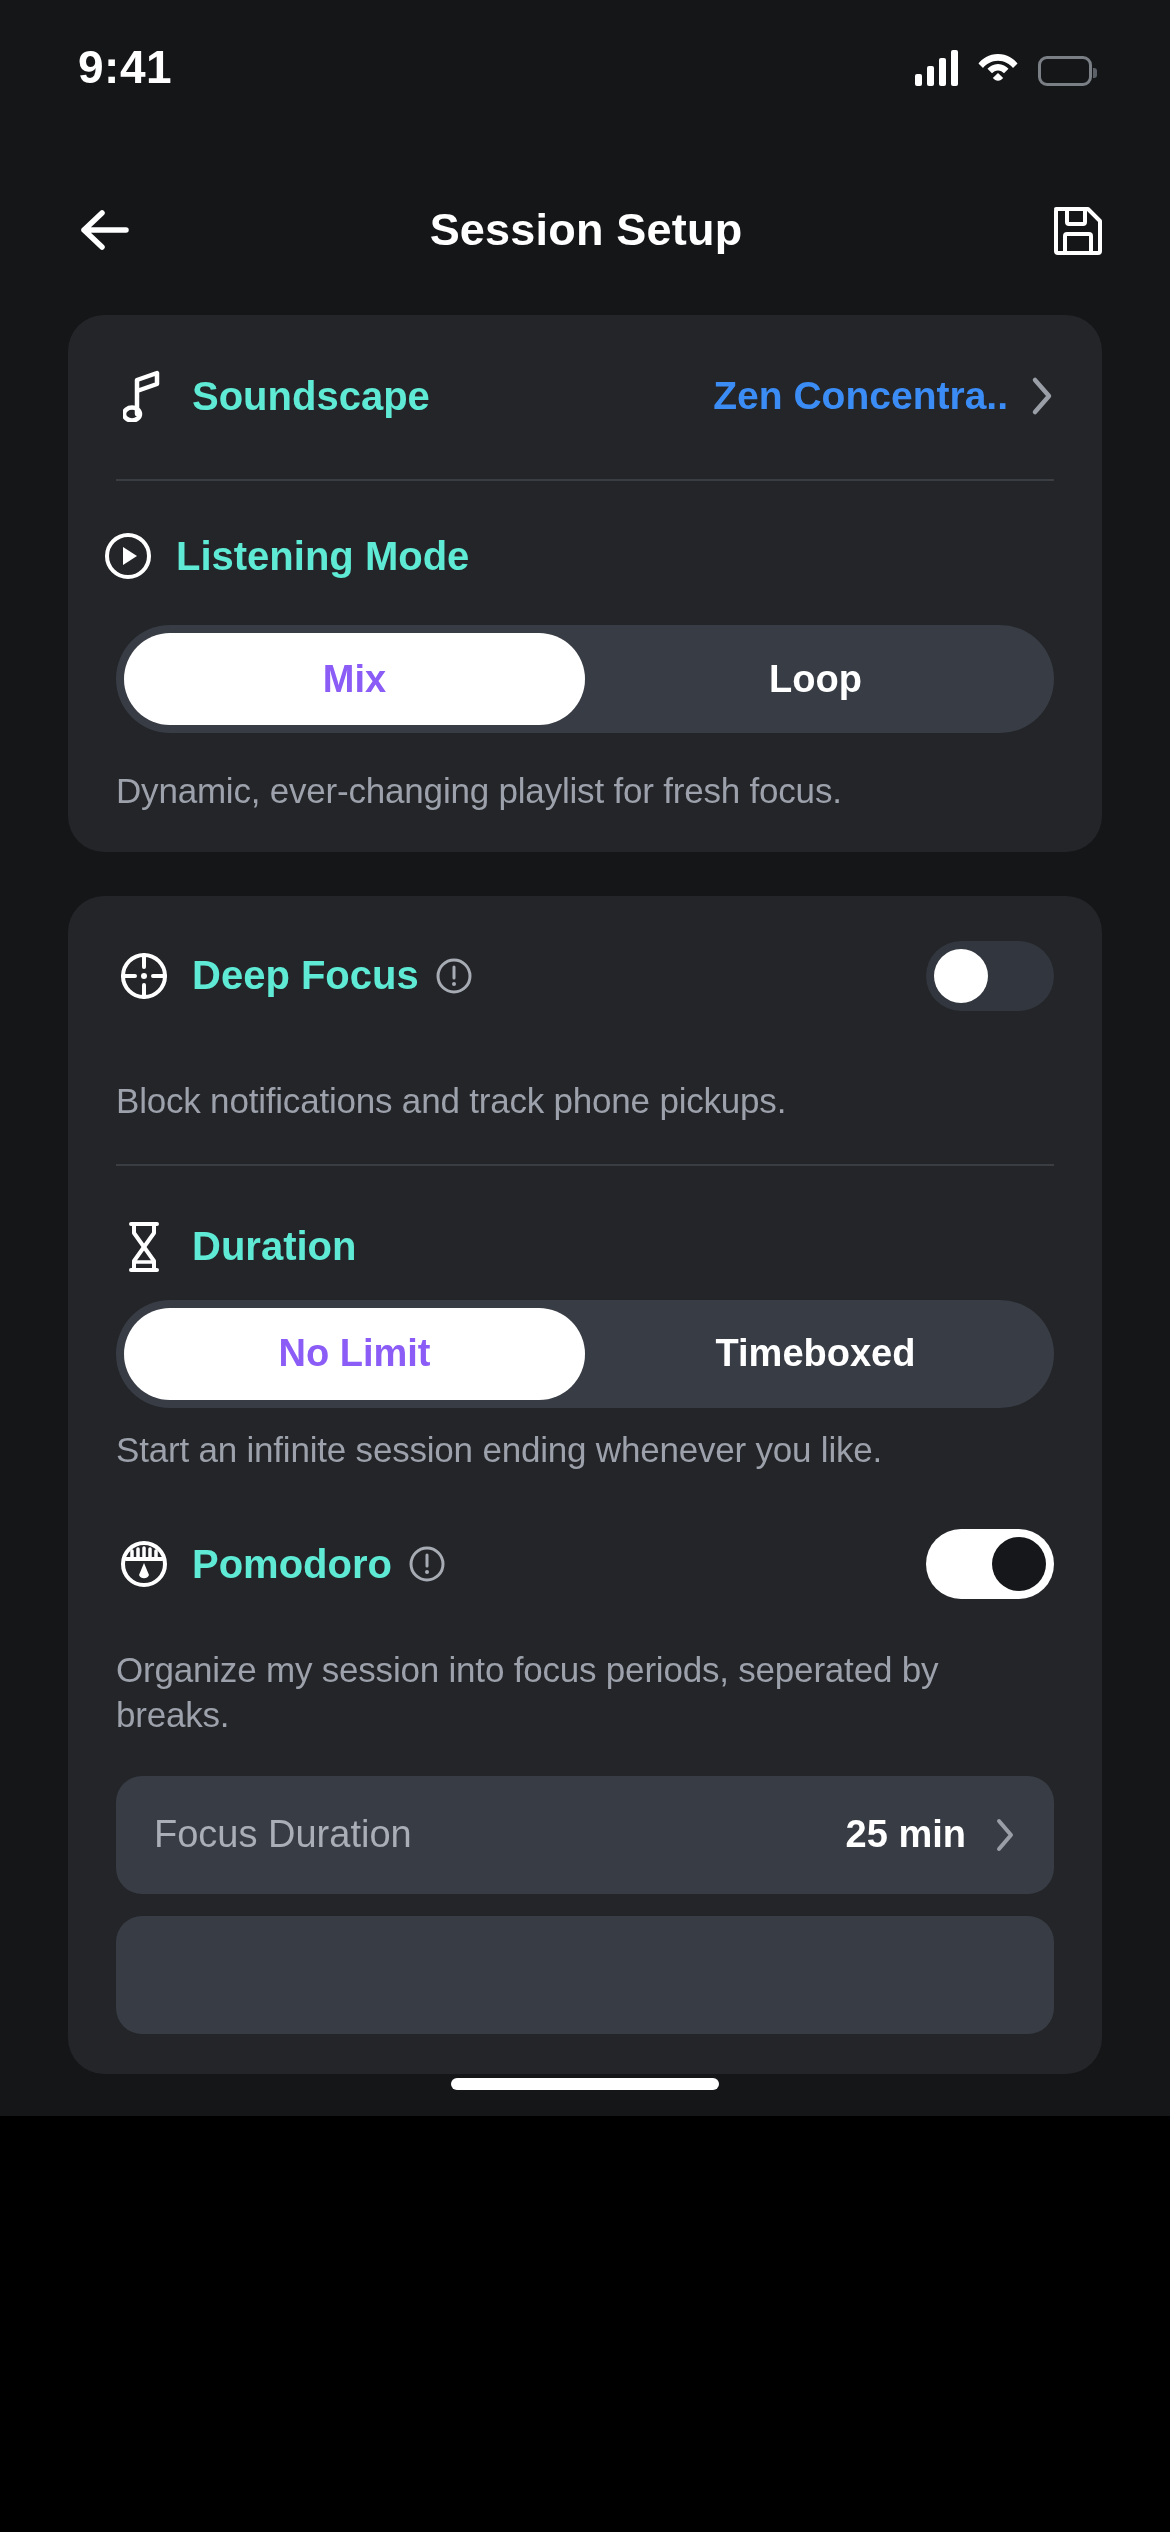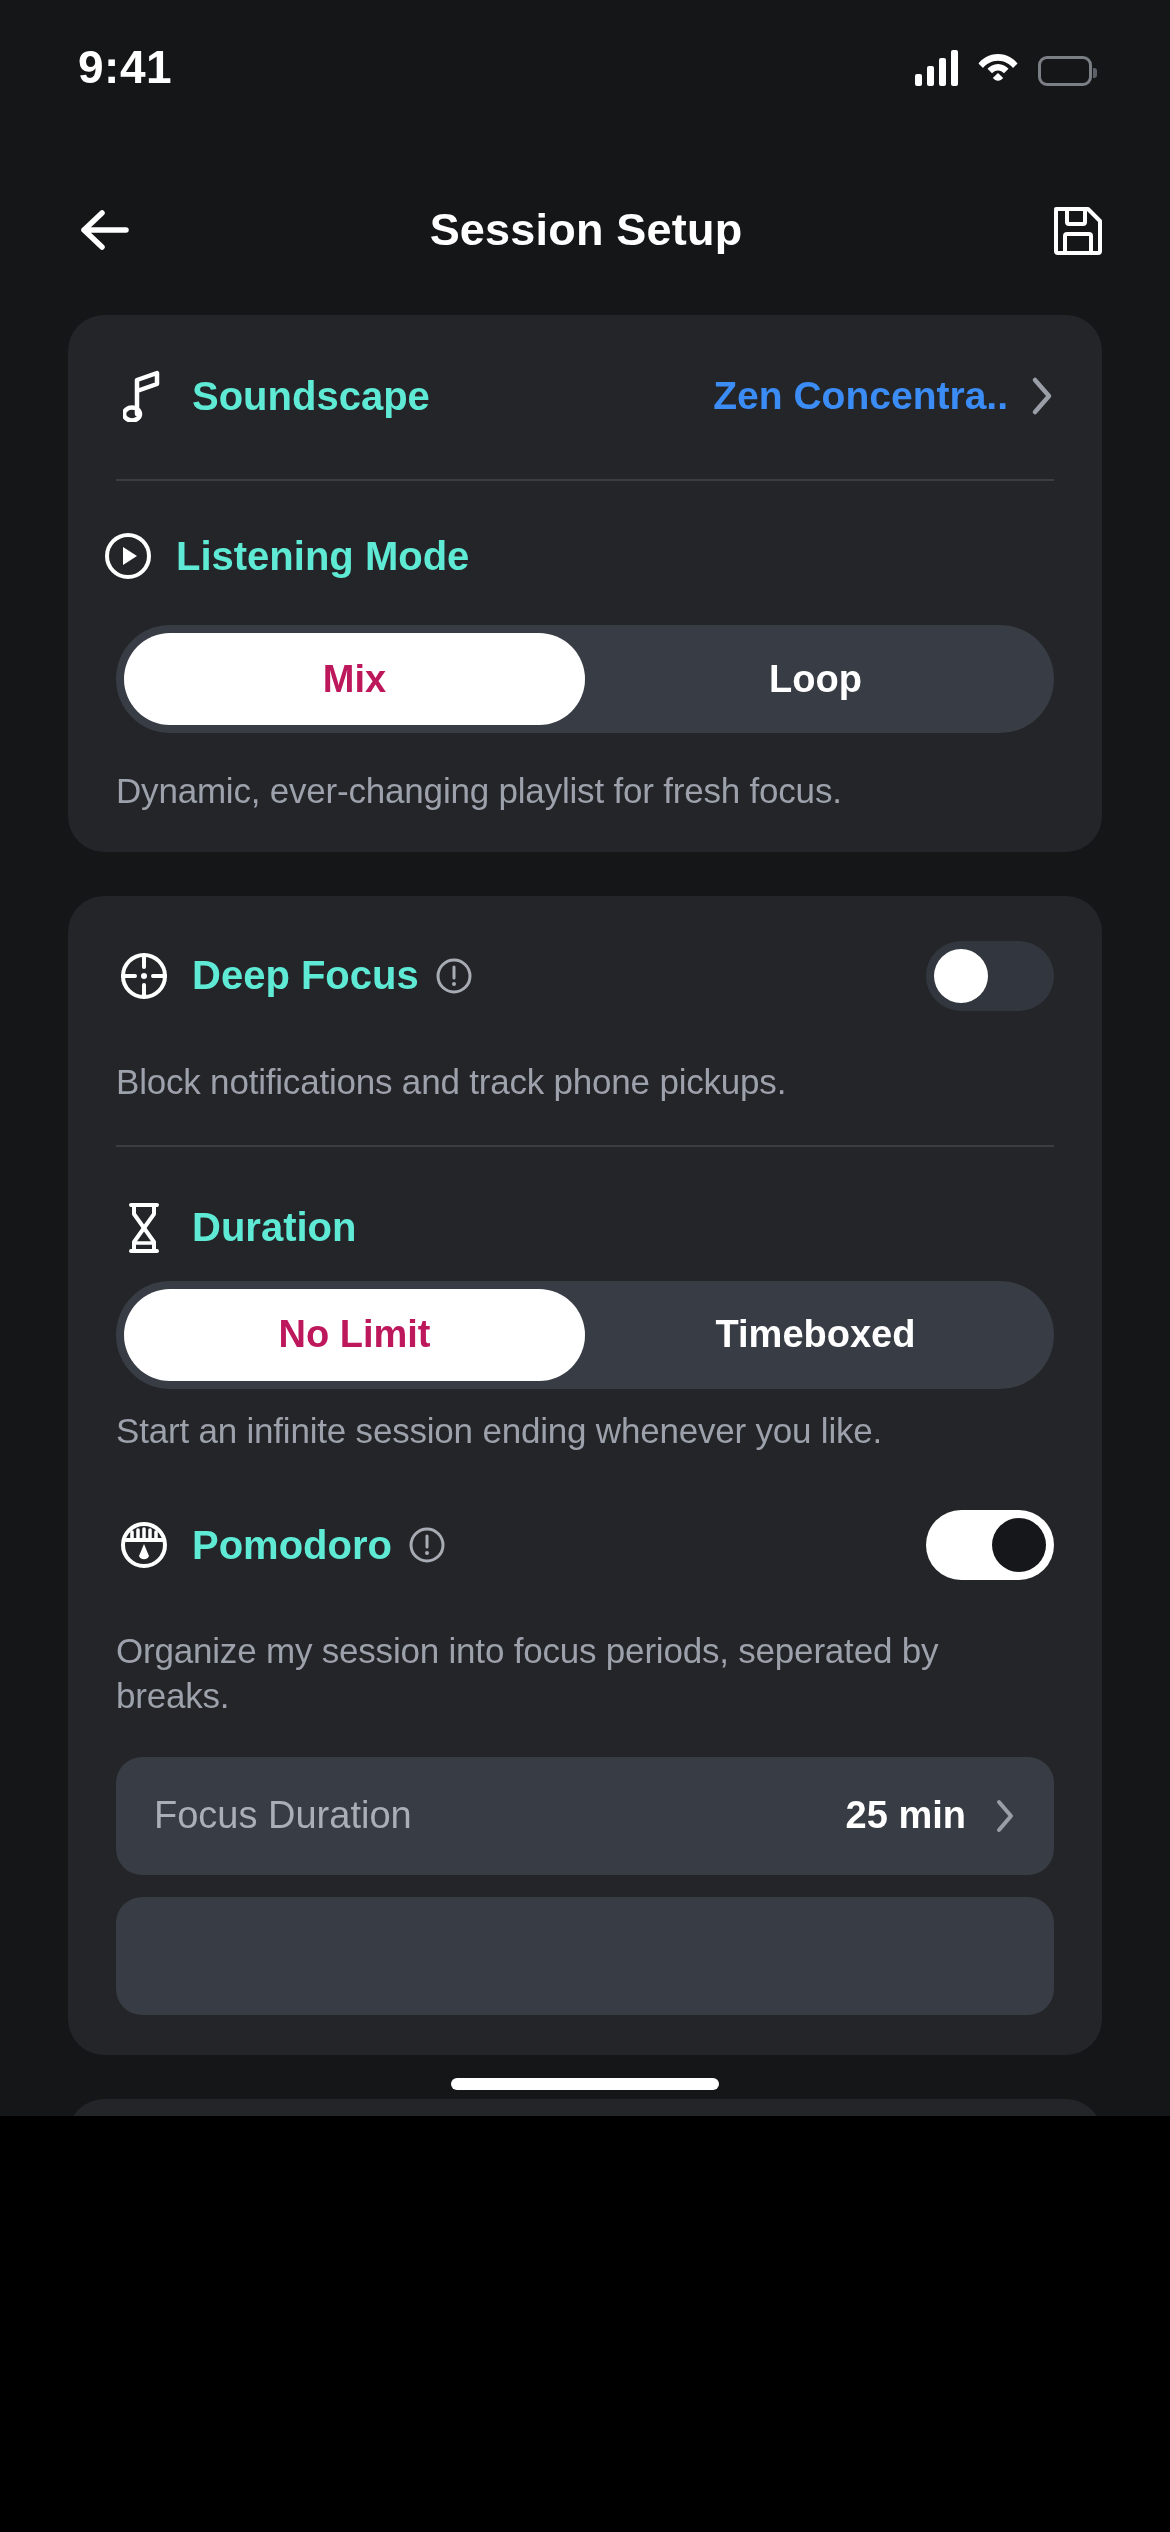--- a/index.html
+++ b/index.html
@@ -173,21 +173,21 @@
     border-radius: 46px;
     display: flex;
     align-items: center;
     justify-content: center;
     font-size: 38px;
     font-weight: 600;
     color: #ffffff;
   }
   .seg.active {
     background: #ffffff;
-    color: #be185d;
+    color: #8b5cf6;
   }
 
   
   .toggle {
     width: 128px; height: 70px;
     border-radius: 35px;
     position: relative;
     flex-shrink: 0;
   }
   .toggle .knob {
@@ -367,21 +367,21 @@
             <path d="M19 10 V21" stroke="#a7abb3" stroke-width="3" stroke-linecap="round"></path>
             <circle cx="19" cy="27" r="2" fill="#a7abb3"></circle>
           </svg>
         </span>
         <span class="spacer"></span>
         <span class="toggle off">
             <span class="knob"></span>
           </span>
       </div>
 
-      <div class="caption" style="margin-top:34px;">Block notifications  and track phone pickups.</div>
+      <div class="caption" style="margin-top:53px;">Block notifications  and track phone pickups.</div>
 
       <div class="divider" style="margin-top:40px;margin-bottom:36px;"></div>
 
       <div class="row" style="min-height:90px;">
         <span class="row-icon">
           <svg width="42" height="54" viewBox="0 0 42 54">
             <path d="M8 4 H34 M8 50 H34" stroke="#ffffff" stroke-width="4" stroke-linecap="round"></path>
             <path d="M11 4 V13 L21 27 L31 13 V4" stroke="#ffffff" stroke-width="4" fill="none" stroke-linejoin="round"></path>
             <path d="M11 50 V41 L21 27 L31 41 V50" stroke="#ffffff" stroke-width="4" fill="none" stroke-linejoin="round"></path>
             <path d="M13 42 H29" stroke="#ffffff" stroke-width="3.5" stroke-linecap="round"></path>

